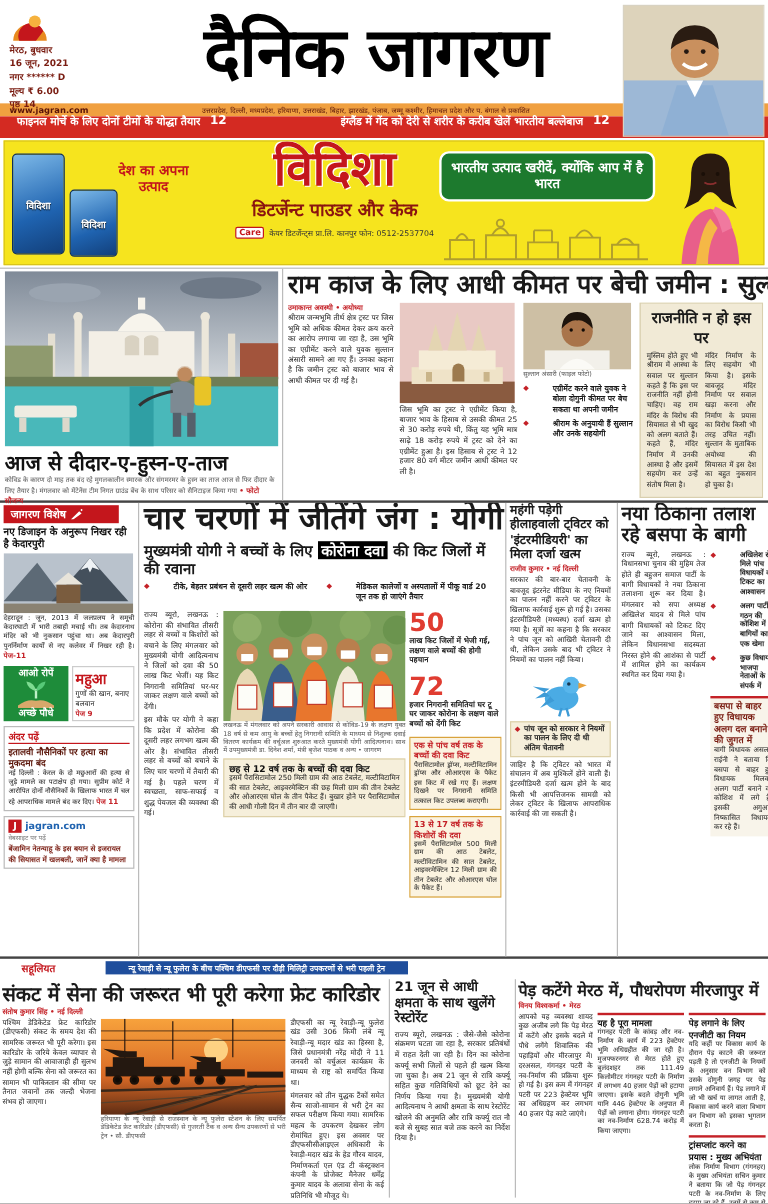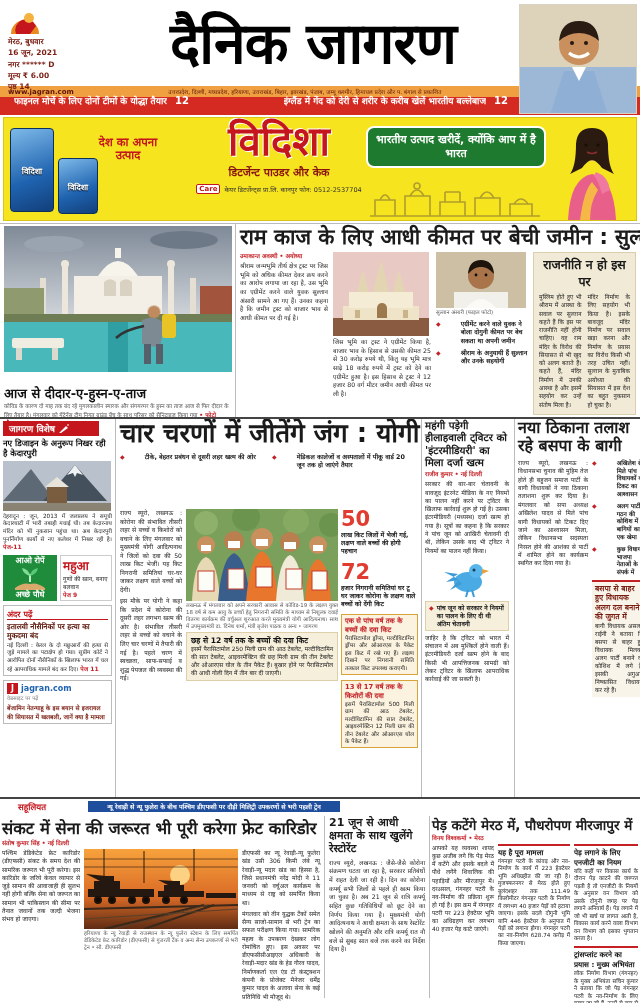--- a/index.html
+++ b/index.html
@@ -22,30 +22,30 @@
   .strip-red .right-pad{width:108px}
   
   .ad{position:relative;height:104px;background:#f6e41e;margin:2px 3px;border:1px solid #d9c41a;overflow:hidden}
   .ad-packs{position:absolute;left:6px;top:6px;width:150px;height:94px}
   .pack{position:absolute;border-radius:4px;background:linear-gradient(160deg,#7db9e8 0%,#1f63b0 60%,#123f7a 100%);color:#fff;display:flex;align-items:center;justify-content:center;font-size:8px;font-weight:bold;text-shadow:0 1px 1px #000;border:1px solid #0d2f5e}
   .pack1{left:0;top:4px;width:44px;height:84px}
   .pack2{left:48px;top:34px;width:40px;height:56px}
   .ad-desh{position:absolute;left:92px;top:18px;width:64px;color:#c4161c;font-weight:900;font-size:11.5px;line-height:1.15;text-align:center}
   .ad-center{position:absolute;left:160px;top:2px;width:230px;text-align:center}
   .ad-brand{font-size:40px;font-weight:900;color:#c4161c;line-height:1.05;text-shadow:1px 1px 0 #fff,-1px -1px 0 #fff}
-  .ad-prod{font-size:11px;font-weight:900;color:#8a1410;margin-top:2px}
+  .ad-prod{font-size:15px;font-weight:900;color:#8a1410;margin-top:2px}
   .ad-contact{margin-top:5px;font-size:6.5px;color:#333;display:flex;align-items:center;justify-content:center;gap:4px}
   .care{color:#c4161c;font-weight:bold;font-size:7px;border:1px solid #c4161c;padding:0 2px;border-radius:2px;background:#fff}
   .ad-slogan{position:absolute;right:90px;top:8px;width:180px;background:#1d7a2e;border-radius:8px;color:#fff;font-size:11px;font-weight:bold;text-align:center;padding:5px 6px;line-height:1.25;border:2px solid #fff}
   .ad-sky{position:absolute;right:96px;bottom:2px;width:170px;height:40px;opacity:.85}
   .ad-woman{position:absolute;right:2px;top:2px;width:84px;height:100px;overflow:hidden}
   
   .band-top{display:flex;height:196px;border-top:1px solid #bbb;border-bottom:2px solid #444}
   .taj{width:236px;padding:2px 4px 0 4px;border-right:1px solid #bbb}
-  .taj-cap{font-size:13px;font-weight:900;color:#111;margin-top:12px}
+  .taj-cap{font-size:17px;font-weight:900;color:#111;margin-top:2px}
   .taj-sub{font-size:5.6px;color:#555;line-height:1.35;margin-top:1px}
   .sultan{flex:1;padding:2px 4px;display:flex;flex-direction:column;overflow:hidden}
   .sultan-h{font-size:21px;font-weight:900;line-height:1.1;white-space:nowrap}
   .sultan-cols{flex:1;display:flex;gap:5px;margin-top:3px;overflow:hidden}
   .byline{font-size:6px;color:#c42127;font-weight:bold;margin-bottom:2px}
   .body-s{font-size:6.2px;line-height:1.4;color:#222}
   .scol1{width:88px}
   .scol2{width:98px}
   .scol3{width:92px}
   .cap-xs{font-size:5.4px;color:#555;margin-top:1px;line-height:1.3}
@@ -384,20 +384,25 @@
           <span class="jlogo">J</span>
           <span class="bn">jagran.com</span>
         </div>
         <div class="wt">वेबसाइट पर पढ़ें</div>
         <div class="txt">बेंजामिन नेतन्याहू के इस बयान से इजरायल की सियासत में खलबली, जानें क्या है मामला</div>
       </div>
     </div>
 
     <div class="yogi-head">
       <div class="yogi-h1">चार चरणों में जीतेंगे जंग : योगी</div>
+      <div class="yogi-h2">
+        <span>मुख्यमंत्री योगी ने बच्चों के लिए</span>
+        <span class="hl">कोरोना दवा</span>
+        <span>की किट जिलों में की रवाना</span>
+      </div>
       <div class="yogi-bul">
         <div class="bullet">
             <span class="mk">◆</span>
             <span>टीके, बेहतर प्रबंधन से दूसरी लहर खत्म की ओर</span>
           </div>
         <div class="bullet">
             <span class="mk">◆</span>
             <span>मेडिकल कालेजों व अस्पतालों में पीकू वार्ड 20 जून तक हो जाएंगे तैयार</span>
           </div>
       </div>

